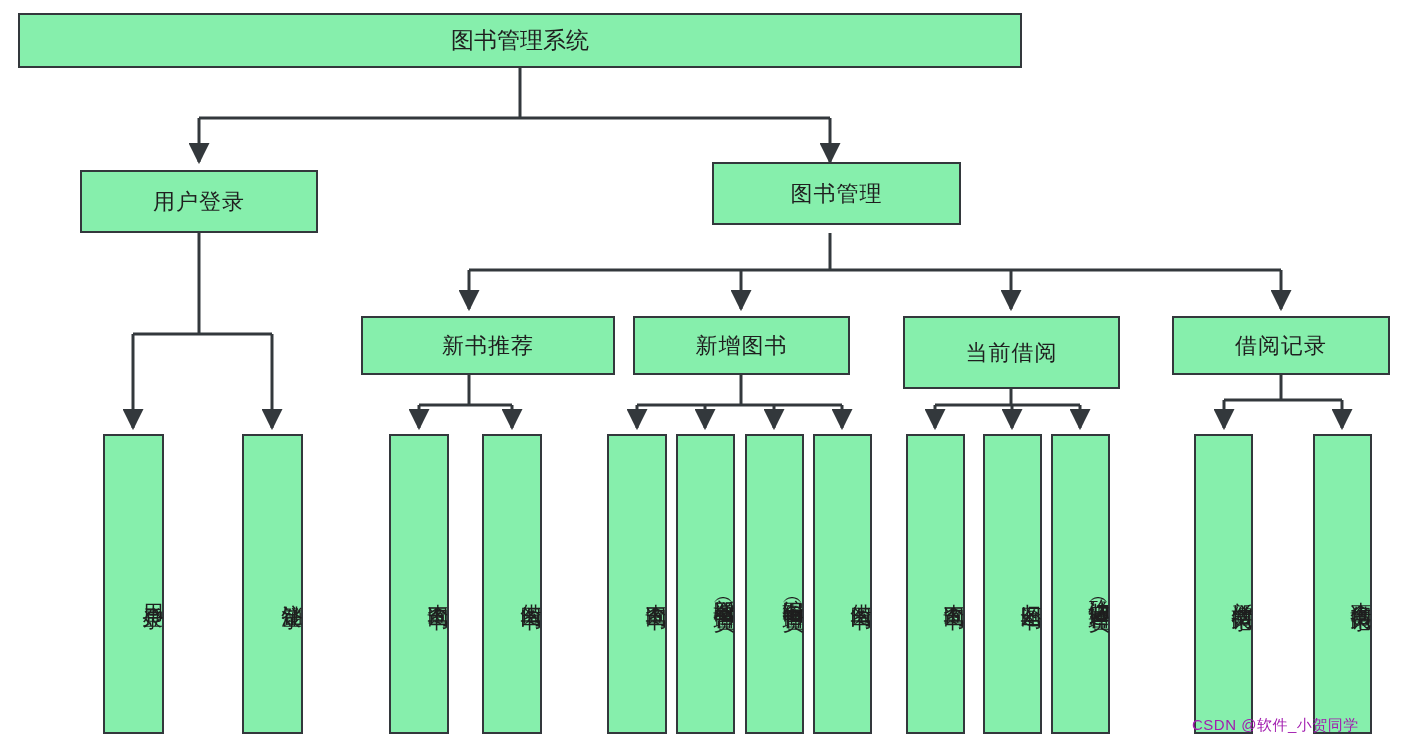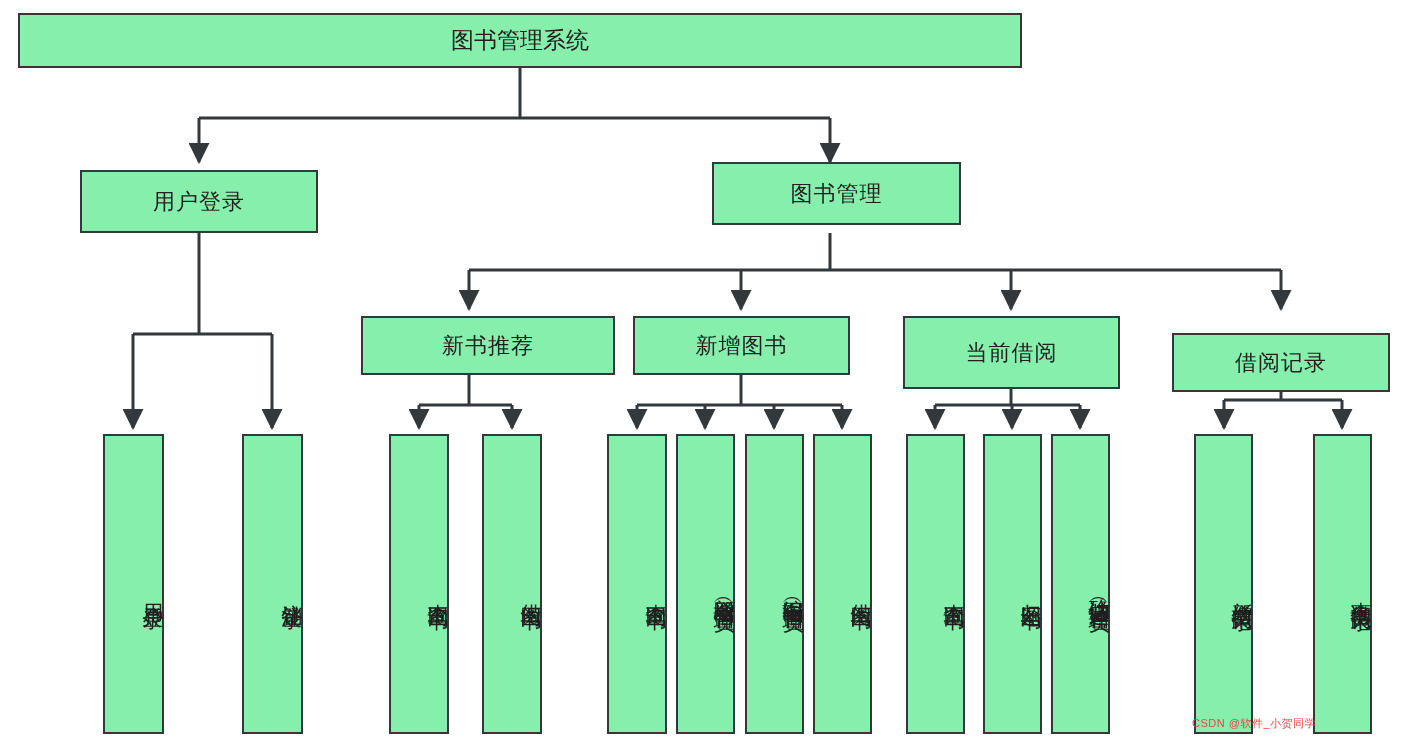--- a/index.html
+++ b/index.html
@@ -52,22 +52,22 @@
   }
   .node.vert .txt{
     writing-mode:vertical-rl;
     text-orientation:upright;
     line-height:1.08;
     white-space:nowrap;
   }
   .node .txt{ display:block; }
   .watermark{
     position:absolute;
-    font-size:11px;
-    color:#ef4444;
+    font-size:15px;
+    color:#a21caf;
     letter-spacing:0.5px;
     white-space:nowrap;
     user-select:none;
   }
 </style>
 </head>
 <body>
 
 <div id="canvas">
 
@@ -137,21 +137,21 @@
 
   <div class="node horiz" style="left:361px; top:316px; width:254px; height:59px;">
     <span class="txt">新书推荐</span>
   </div>
   <div class="node horiz" style="left:633px; top:316px; width:217px; height:59px;">
     <span class="txt">新增图书</span>
   </div>
   <div class="node horiz" style="left:903px; top:316px; width:217px; height:73px;">
     <span class="txt">当前借阅</span>
   </div>
-  <div class="node horiz" style="left:1172px; top:333px; width:218px; height:59px;">
+  <div class="node horiz" style="left:1172px; top:316px; width:218px; height:59px;">
     <span class="txt">借阅记录</span>
   </div>
 
   <div class="node vert" style="left:103px; top:434px; width:61px; height:300px;">
     <span class="txt">用户登录</span>
   </div>
   <div class="node vert" style="left:242px; top:434px; width:61px; height:300px;">
     <span class="txt">注销登录</span>
   </div>
 

